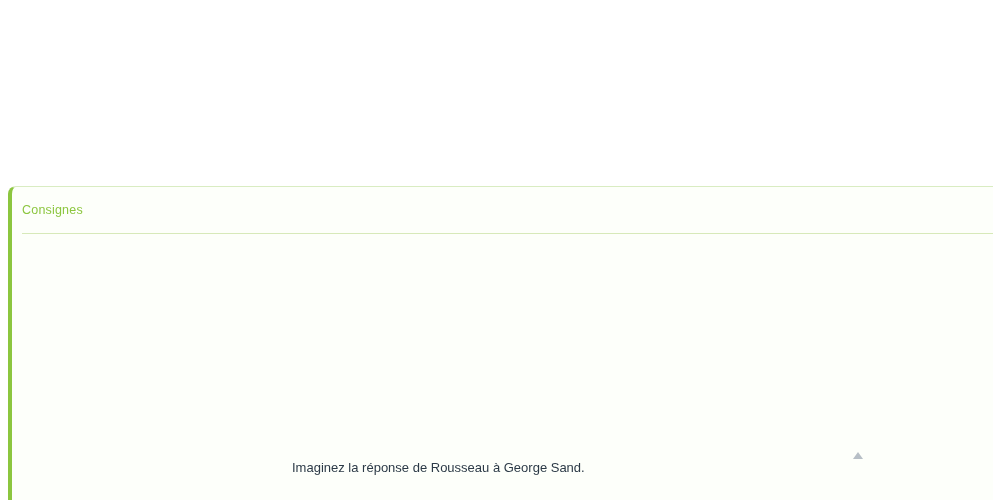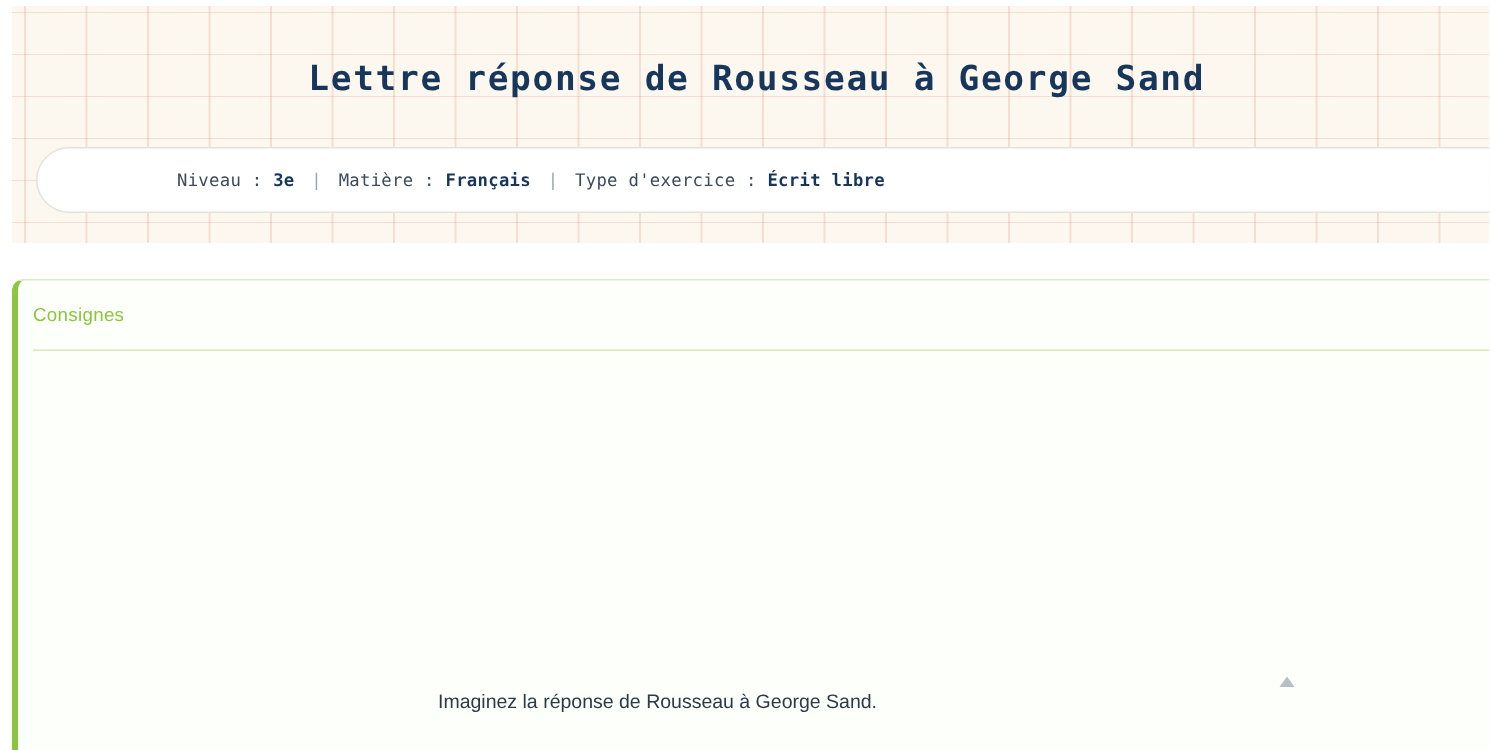--- a/index.html
+++ b/index.html
@@ -128,36 +128,20 @@
   }
   .instructions p { margin: 0 0 27px 0; }
   .instructions p.tight { margin-bottom: 26px; }
   .instructions p:last-child { margin-bottom: 0; }
 </style>
 </head>
 <body>
 
 <div class="page">
 
-  <div class="header-band">
-    <div class="header-title">Lettre réponse de Rousseau à George Sand</div>
-
-    <div class="meta-bar">
-      <div class="meta-inner">
-        <span>Niveau :</span>
-        <b>3e</b>
-        <span class="meta-sep">|</span>
-        <span>Matière :</span>
-        <b>Français</b>
-        <span class="meta-sep">|</span>
-        <span>Type d'exercice :</span>
-        <b>Écrit libre</b>
-      </div>
-    </div>
-  </div>
 
   <div class="card">
     <div class="card-title">Consignes</div>
     <div class="card-divider"></div>
 
     <div class="scroll-arrow">
       <svg width="12" height="10" viewBox="0 0 12 10" aria-hidden="true">
         <path d="M6 1 L11 8 L1 8 Z" fill="#b7bfc6"></path>
       </svg>
     </div>

